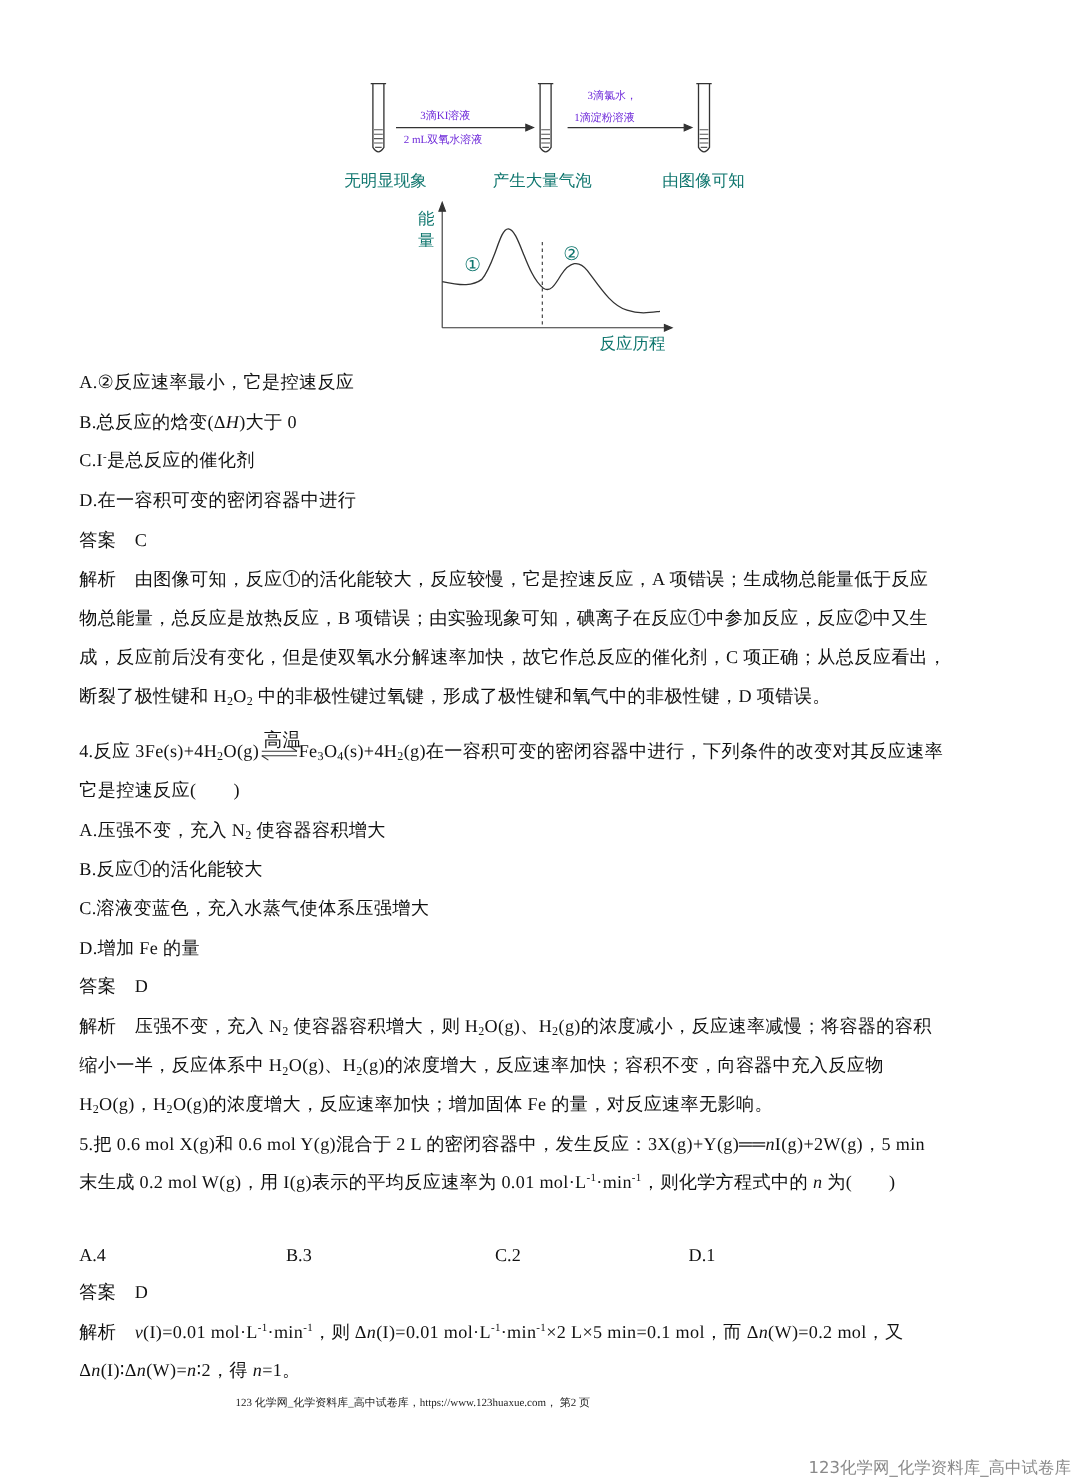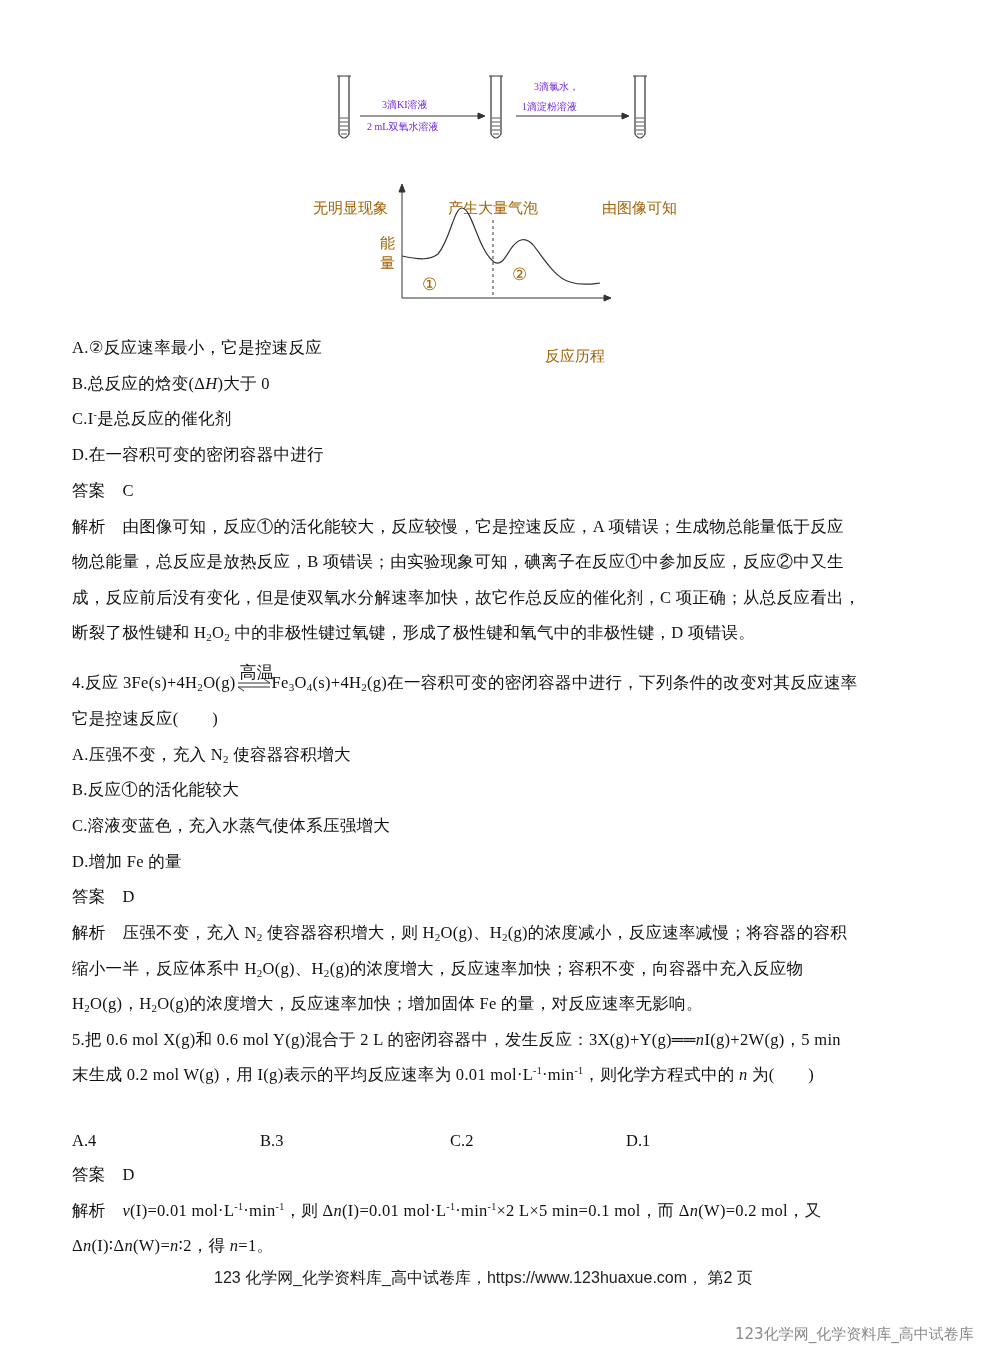--- a/index.html
+++ b/index.html
@@ -6,23 +6,23 @@
   body {
     width: 993px; height: 1347px; position: relative; overflow: hidden;
     font-family: "Liberation Serif", "DejaVu Serif", serif;
     color: #111111; font-size: 16.5px;
   }
   .abs { position: absolute; white-space: nowrap; }
   .line { position: absolute; left: 72px; white-space: nowrap; letter-spacing: 0.3px; }
   sub { font-size: 11px; vertical-align: -3px; line-height: 0; }
   sup { font-size: 10px; vertical-align: 6px; line-height: 0; }
   i { font-style: italic; }
-  .fig-label { font-size: 15px; color: #a16207; position: absolute; white-space: nowrap; margin-top: 44px; }
+  .fig-label { font-size: 15px; color: #0f766e; position: absolute; white-space: nowrap; }
   .arrow-label { font-size: 10px; color: #6d28d9; position: absolute; white-space: nowrap; }
-  .footer { font-family: Liberation Sans, sans-serif; font-size: 16px; color: #222; }
+  .footer { font-family: Liberation Serif, serif; font-size: 10px; color: #222; }
   .watermark { font-family: "DejaVu Sans", sans-serif; font-size: 15px; color: #8a8a8a; }
   .eq-arrow { display: inline-block; position: relative; width: 36px; height: 14px; vertical-align: middle; }
   .eq-arrow .cond { position: absolute; top: -16px; left: 4px; font-size: 17px; }
 </style>
 </head>
 <body>
 
 <div>
   <svg class="abs" style="left:330px;top:74px" width="360" height="70">
 

